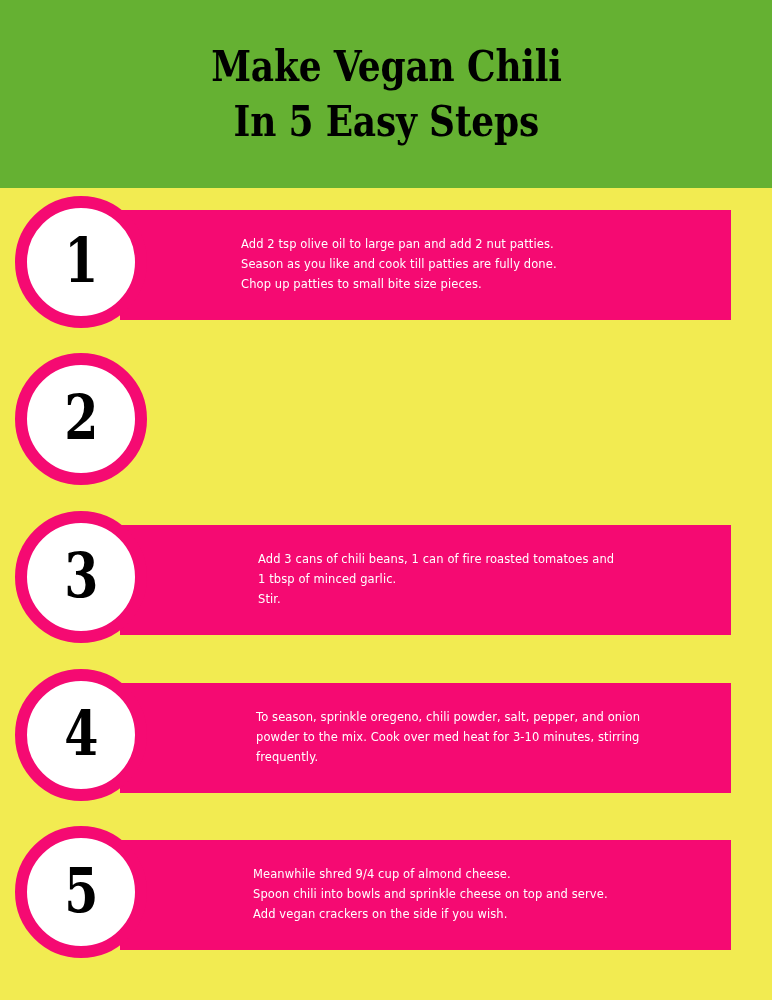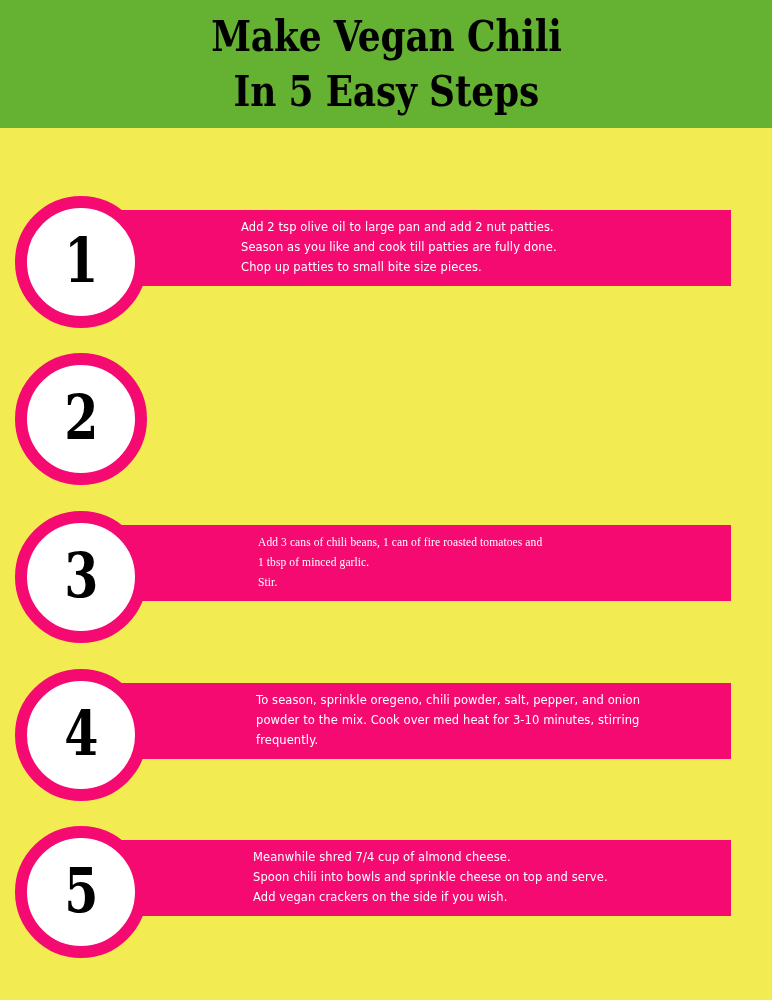--- a/index.html
+++ b/index.html
@@ -14,21 +14,21 @@
     overflow: hidden;
     position: relative;
   }
 
   
   .header-band {
     position: absolute;
     left: 0;
     top: 0;
     width: 772px;
-    height: 128px;
+    height: 188px;
     background: #65b132;
     display: flex;
     flex-direction: column;
     align-items: center;
     justify-content: center;
   }
   .title-line {
     font-family: "DejaVu Serif", serif;
     font-weight: bold;
     font-stretch: condensed;
@@ -57,21 +57,21 @@
     width: 772px;
     height: 132px;
   }
 
   
   .step-bar {
     position: absolute;
     left: 120px;
     top: 14px;
     width: 611px;
-    height: 76px;
+    height: 110px;
     background: #f50a72;
     box-sizing: border-box;
     display: flex;
     align-items: center;
   }
 
   .step-text {
     color: #ffffff;
     font-family: "DejaVu Sans", sans-serif;
     font-size: 11.5px;
@@ -127,41 +127,41 @@
         <div class="step-number">1</div>
       </div>
     </div>
     <div class="step-row" style="top: 201px;">
       <div class="step-badge">
         <div class="step-number">2</div>
       </div>
     </div>
     <div class="step-row" style="top: 359px;">
       <div class="step-bar">
-        <div class="step-text" style="padding-left: 138px; font-family: Liberation Serif, serif;">Add 3 cans of chili beans, 1 can of fire roasted tomatoes and
+        <div class="step-text" style="padding-left: 138px;">Add 3 cans of chili beans, 1 can of fire roasted tomatoes and
 1 tbsp of minced garlic.
 Stir.</div>
       </div>
       <div class="step-badge">
         <div class="step-number">3</div>
       </div>
     </div>
     <div class="step-row" style="top: 517px;">
       <div class="step-bar">
         <div class="step-text" style="padding-left: 136px;">To season, sprinkle oregeno, chili powder, salt, pepper, and onion
 powder to the mix. Cook over med heat for 3-10 minutes, stirring
 frequently.</div>
       </div>
       <div class="step-badge">
         <div class="step-number">4</div>
       </div>
     </div>
     <div class="step-row" style="top: 674px;">
       <div class="step-bar">
-        <div class="step-text" style="padding-left: 133px;">Meanwhile shred 7/4 cup of almond cheese.
+        <div class="step-text" style="padding-left: 133px;">Meanwhile shred 9/4 cup of almond cheese.
 Spoon chili into bowls and sprinkle cheese on top and serve.
 Add vegan crackers on the side if you wish.</div>
       </div>
       <div class="step-badge">
         <div class="step-number">5</div>
       </div>
     </div>
   </div>
 
 </body></html>

